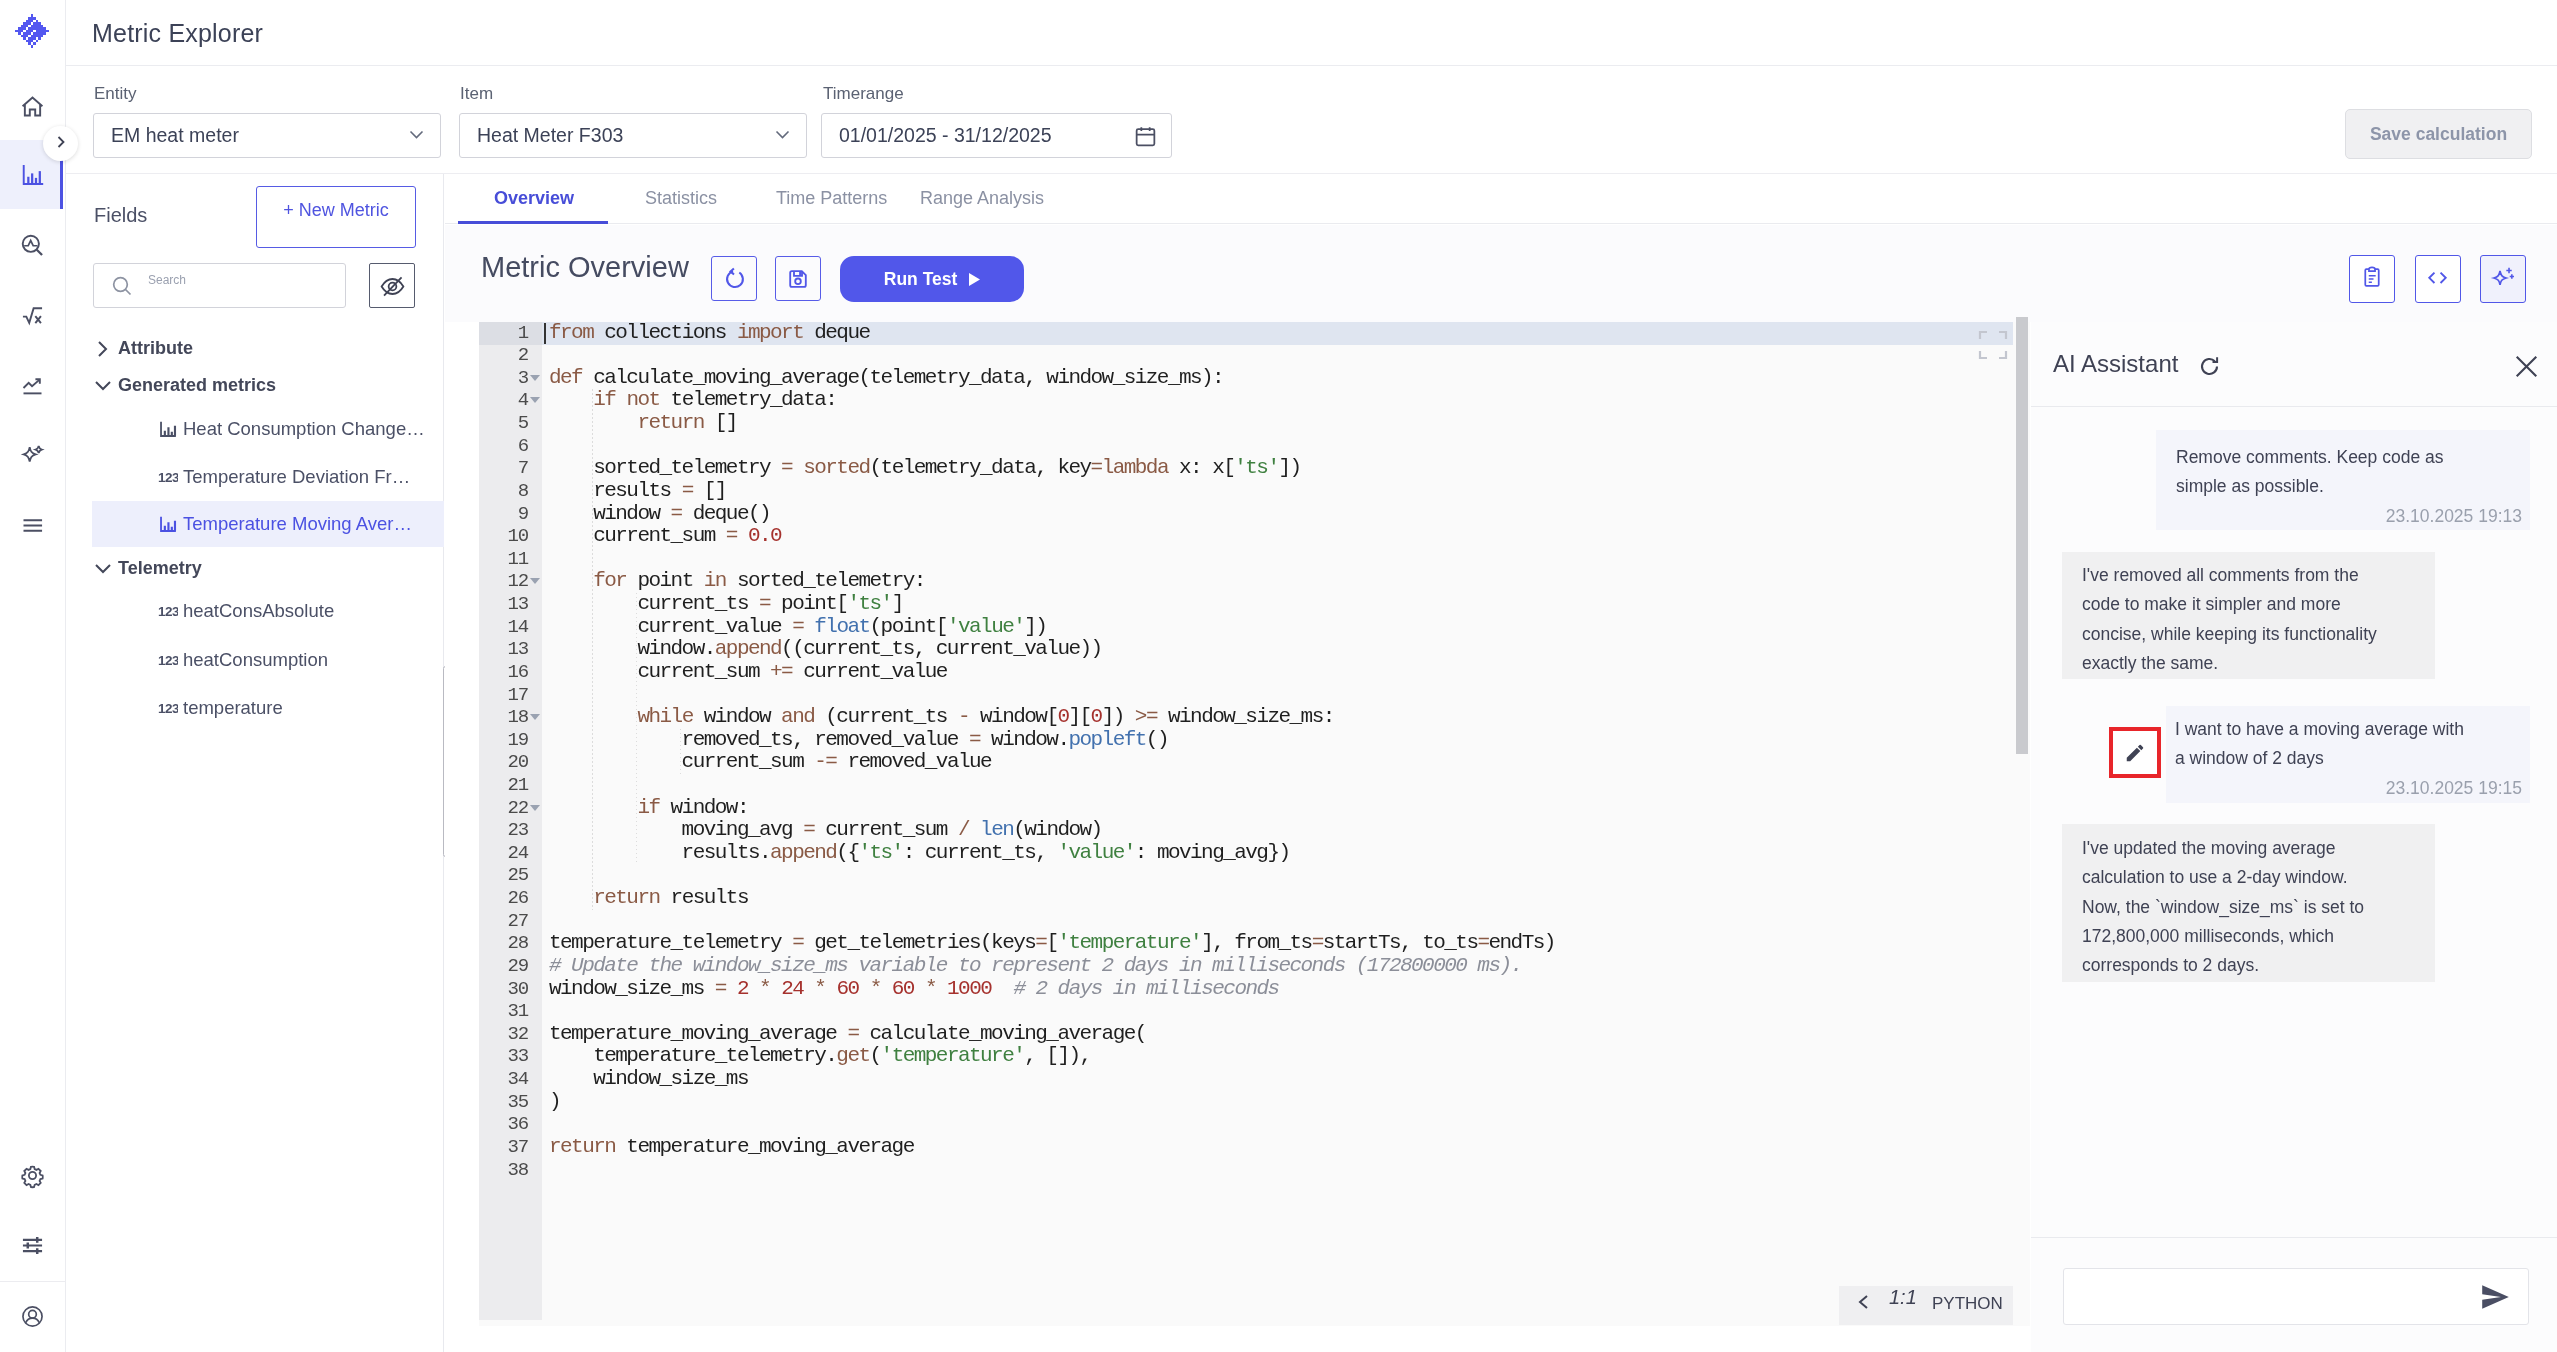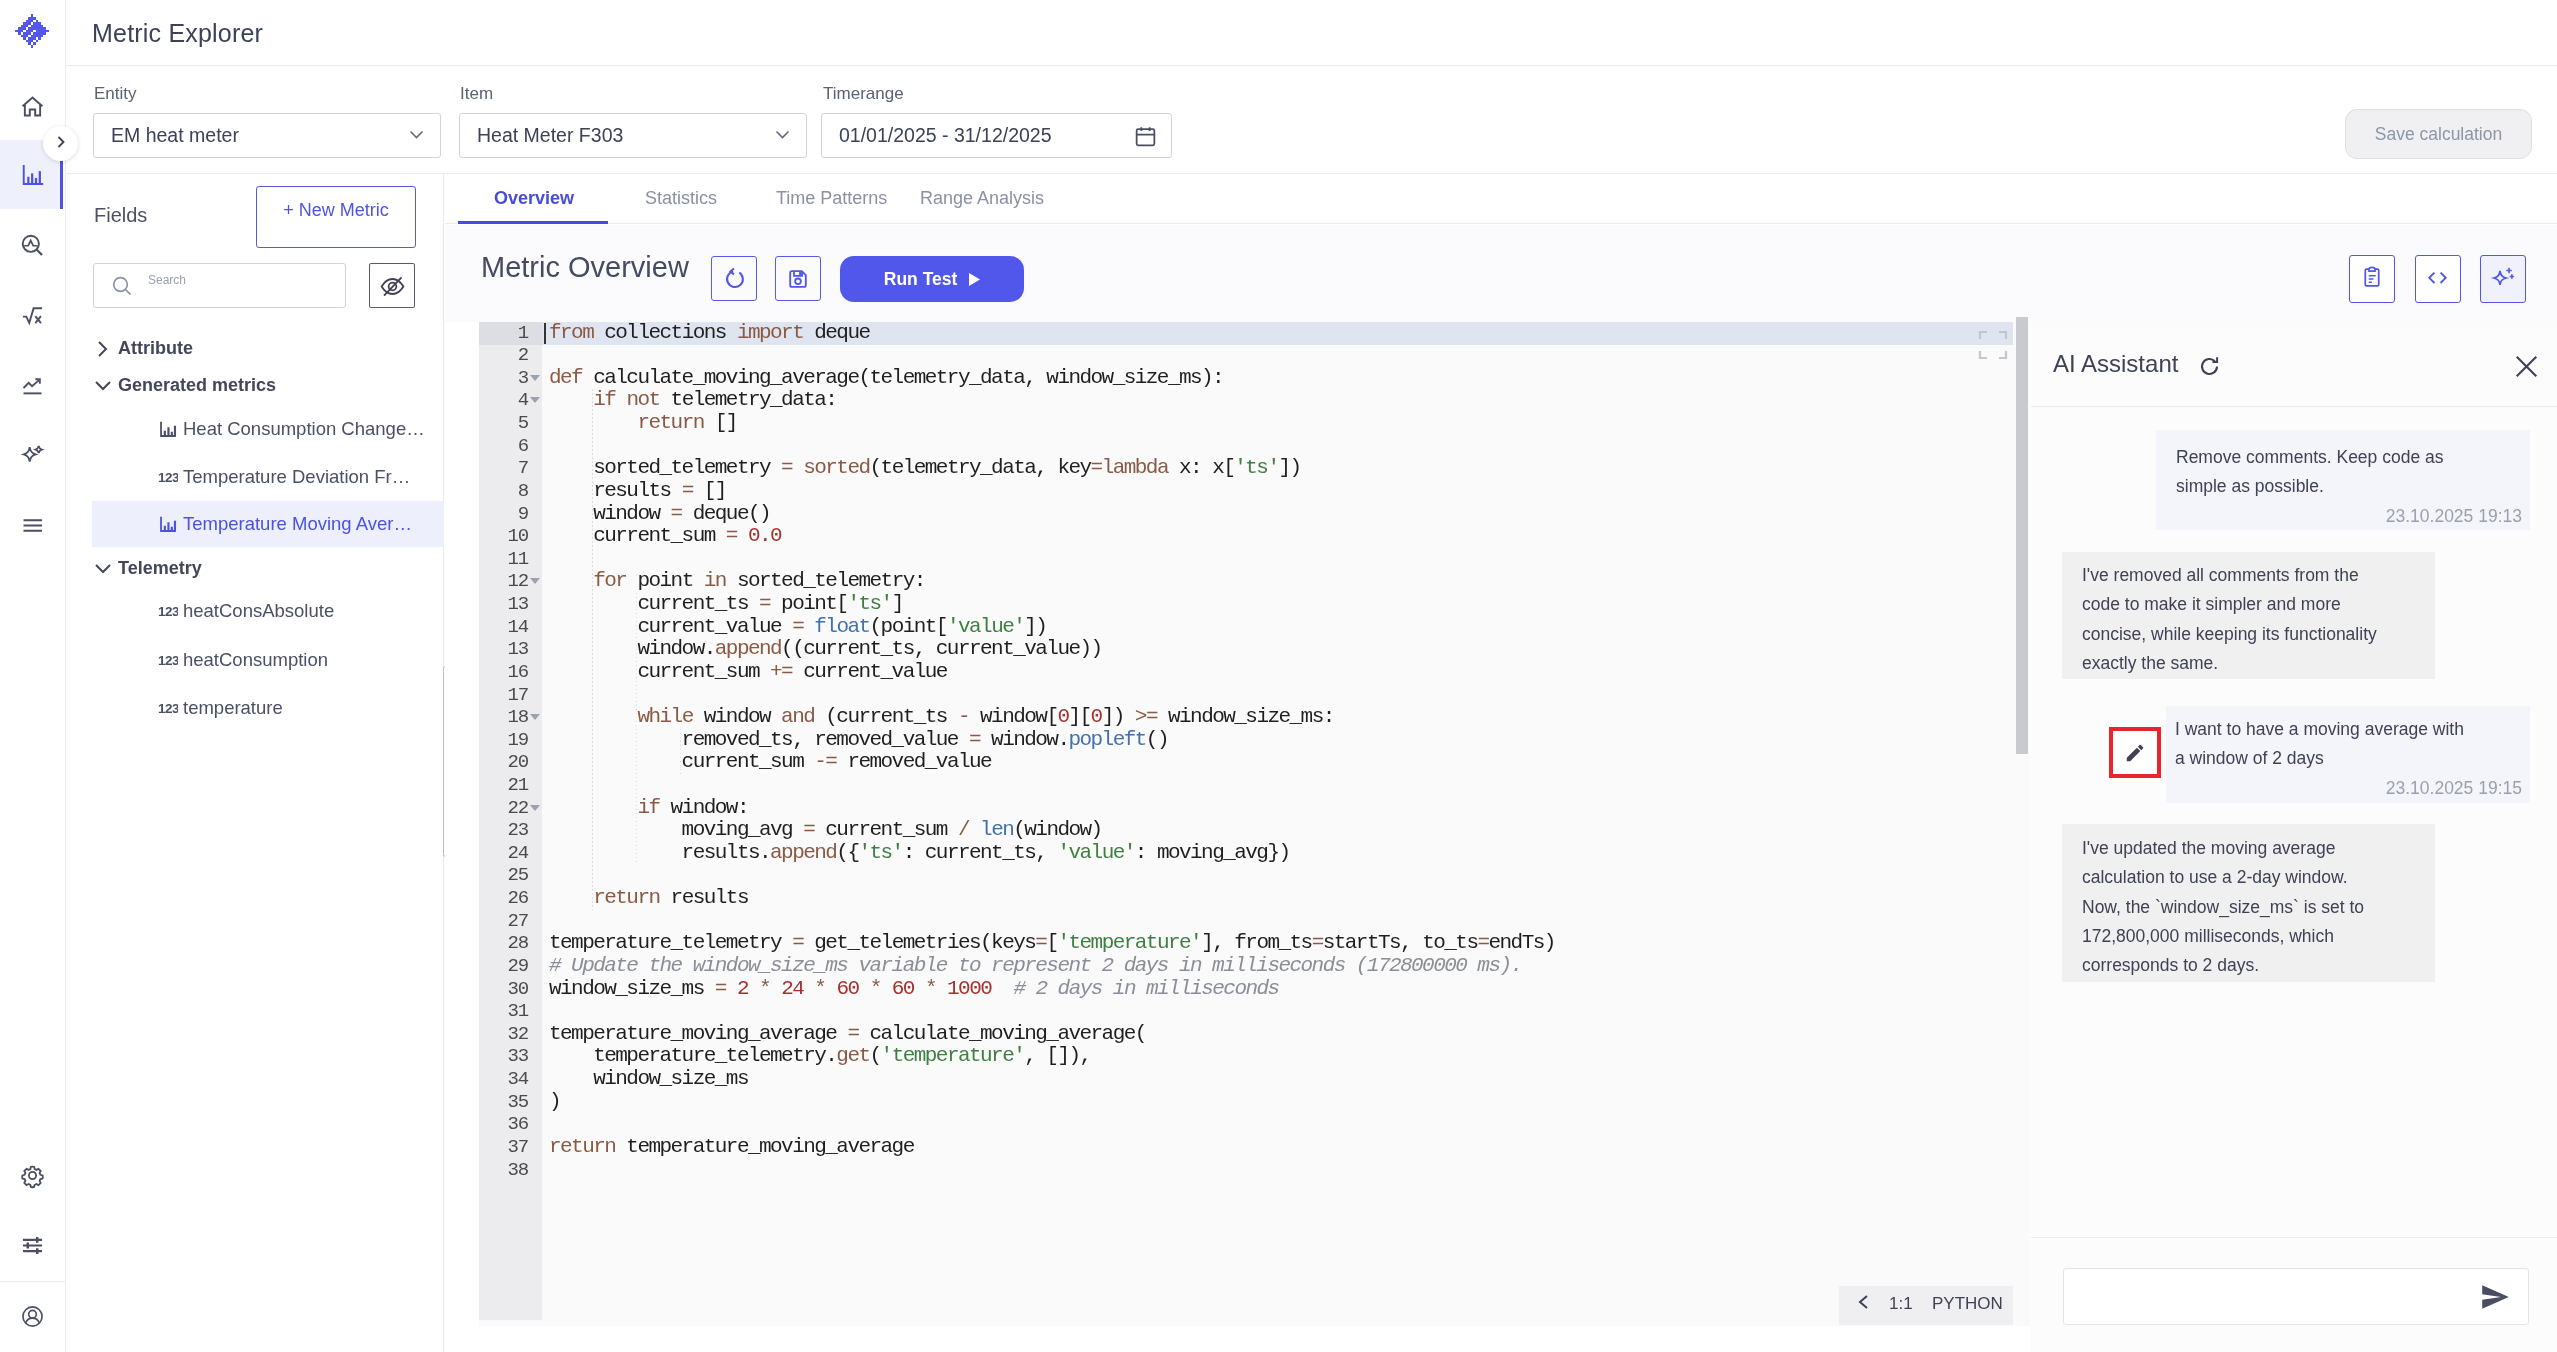--- a/index.html
+++ b/index.html
@@ -13,21 +13,21 @@
 #sb { position:absolute; left:0; top:0; width:66px; height:1352px; background:#fff; border-right:1px solid #ebecf0; }
 #sb .act { position:absolute; left:0; top:140px; width:63px; height:69px; background:#eef0fc; border-right:3px solid #4c52e2; }
 #sb .div { position:absolute; left:0; top:1281px; width:65px; height:1px; background:#ececf0; }
 .sbi { position:absolute; left:19px; }
 #circ { position:absolute; left:43px; top:126px; width:35px; height:35px; border-radius:50%; background:#fff; box-shadow:0 1px 4px rgba(0,0,0,.14); z-index:5; }
 #circ svg { margin:10px 0 0 13px; }
 
 .lbl { position:absolute; font-size:17px; color:#5b6273; }
 .sel { position:absolute; height:45px; border:1px solid #d2d3da; border-radius:3px; background:#fff; font-size:19.5px; color:#3c4257; line-height:43px; padding-left:17px; }
 .sel .chev { position:absolute; right:16px; top:16px; }
-#saveCalc { position:absolute; left:2345px; top:109px; width:187px; height:50px; background:#f0f0f2; border:1px solid #dddee2; border-radius:12px; color:#8d95a9; font-size:17.5px; font-weight:400; text-align:center; line-height:48px; }
+#saveCalc { position:absolute; left:2345px; top:109px; width:187px; height:50px; background:#f0f0f2; border:1px solid #dddee2; border-radius:5px; color:#8d95a9; font-size:17.5px; font-weight:700; text-align:center; line-height:48px; }
 
 #lp { position:absolute; left:66px; top:174px; width:378px; height:1178px; background:#fff; border-right:1px solid #e8e9ee; }
 #fields { position:absolute; left:28px; top:30px; font-size:20px; color:#4b5066; }
 #newMetric { position:absolute; left:190px; top:12px; width:160px; height:62px; border:1px solid #565be4; border-radius:3px; color:#4f54e0; font-size:18px; text-align:center; line-height:47px; }
 #searchBox { position:absolute; left:27px; top:89px; width:253px; height:45px; border:1px solid #d2d3da; border-radius:3px; }
 #searchBox span { position:absolute; left:54px; top:9px; font-size:12px; color:#9ba1b0; }
 #eyeBtn { position:absolute; left:303px; top:89px; width:46px; height:45px; border:1px solid #565b6e; border-radius:2px; }
 .trow { position:absolute; left:0; width:378px; height:46px; }
 .trow.hl { background:transparent; }
 .gh { font-size:18px; font-weight:600; color:#434759; }
@@ -56,21 +56,21 @@
 .cl .b { color:#4271ae; }
 .cl .s { color:#3f8040; }
 .cl .n { color:#a5312d; }
 .cl .c { color:#8b8e98; font-style:italic; }
 .fold { position:absolute; left:85px; width:0; height:0; border-left:5px solid transparent; border-right:5px solid transparent; border-top:6px solid #9aa2b1; }
 #cursor { position:absolute; left:99px; top:1px; width:2px; height:21px; background:#333; }
 #fsicon { position:absolute; left:1533px; top:8px; }
 #edScroll { position:absolute; left:1571px; top:-5px; width:12px; height:437px; background:#c9cace; }
 #statChip { position:absolute; left:1394px; top:964px; width:174px; height:39px; background:#efeff1; color:#3f4254; }
 #statChip .c1 { position:absolute; left:17px; top:8px; }
-#statChip .c2 { position:absolute; left:50px; top:8px; font-size:17px; }
+#statChip .c2 { position:absolute; left:50px; top:0; font-size:20px;font-style:italic; }
 #statChip .c3 { position:absolute; left:93px; top:8px; font-size:17px; }
 
 #ai { position:absolute; left:2031px; top:322px; width:526px; height:1030px; background:#fcfcfd; }
 #aiHead { position:absolute; left:22px; top:28px; font-size:24px; color:#3f4254; }
 #aiDiv1 { position:absolute; left:0; top:84px; width:526px; height:1px; background:#e9eaee; }
 #aiDiv2 { position:absolute; left:0; top:915px; width:526px; height:1px; background:#e9eaee; }
 .bub { position:absolute; font-size:17.5px; line-height:29.3px; color:#3f4254; }
 .bub .ts { display:block; text-align:right; color:#9aa0ad; }
 .ub { background:#f4f5fb; }
 .ab { background:#f0f0f1; }

